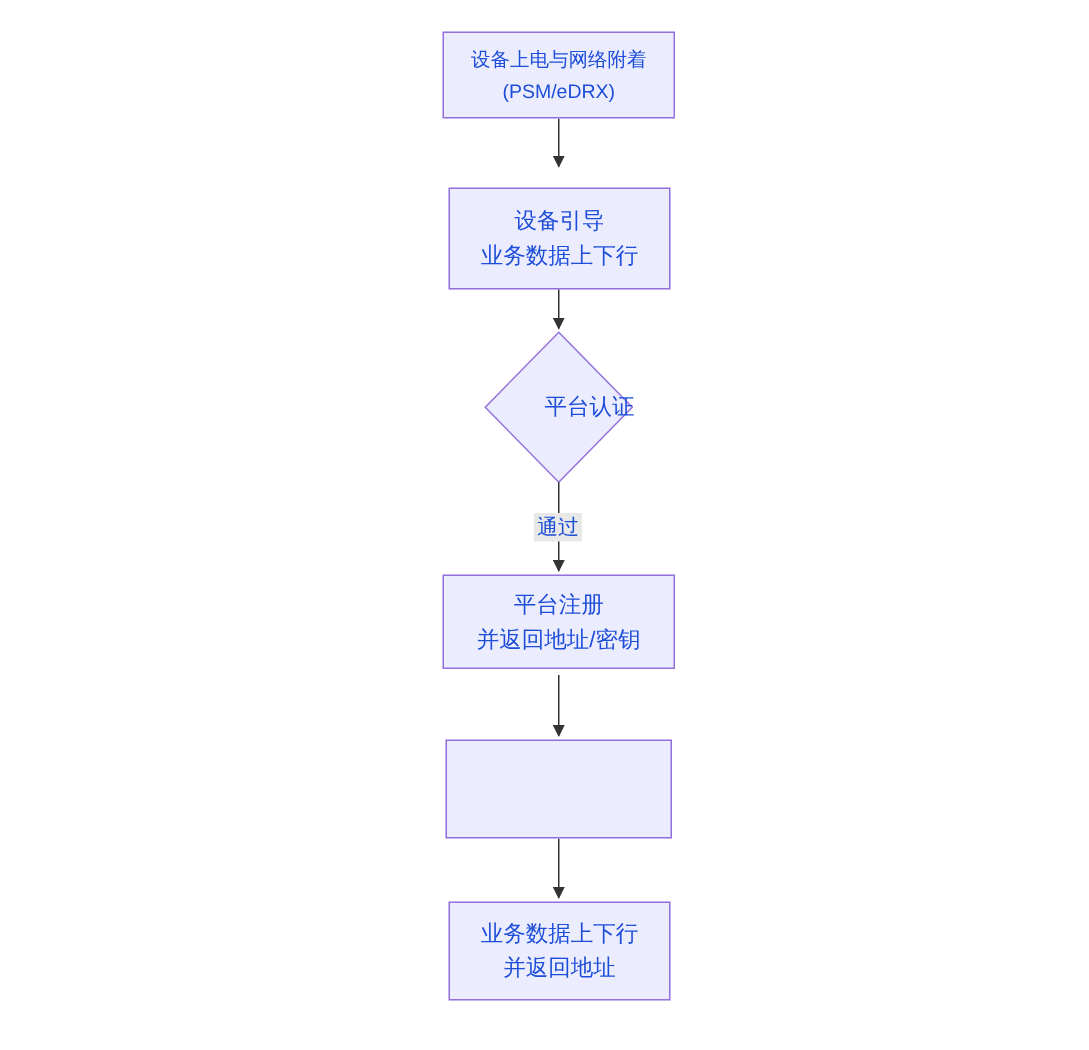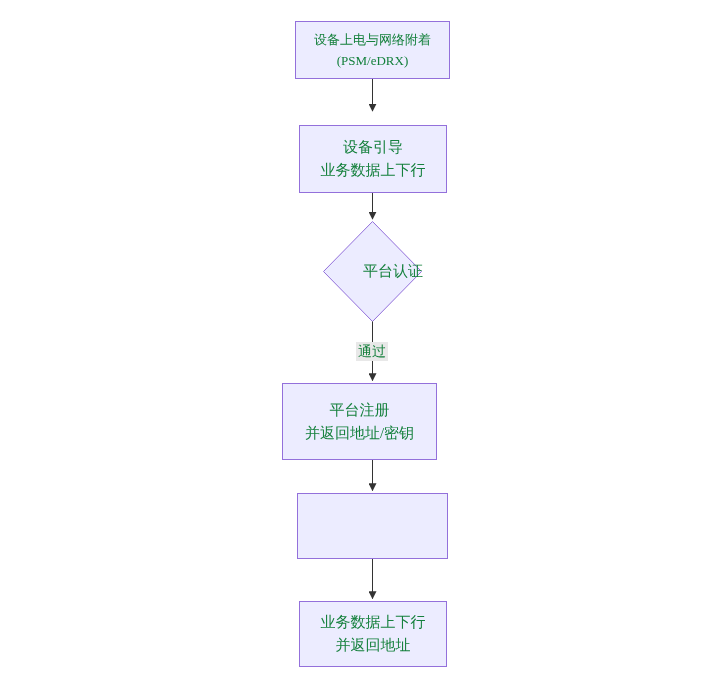--- a/index.html
+++ b/index.html
@@ -6,22 +6,22 @@
     margin: 0;
     padding: 0;
     background: #ffffff;
   }
   .canvas {
     position: relative;
     width: 726px;
     height: 700px;
     background: #ffffff;
     overflow: hidden;
-    font-family: Liberation Serif, serif;
-    color: #15803d;
+    font-family: Liberation Sans, sans-serif;
+    color: #1d4ed8;
     border-radius: 14px;
   }
   .edges-layer {
     position: absolute;
     left: 0;
     top: 0;
     width: 726px;
     height: 700px;
     pointer-events: none;
   }
@@ -37,21 +37,21 @@
     text-align: center;
     font-size: 15px;
     line-height: 23px;
   }
   .node.small-text {
     font-size: 13px;
     line-height: 21px;
   }
   .node-1 { left: 295px; top: 21px;  width: 155px; height: 58px; }
   .node-2 { left: 299px; top: 125px; width: 148px; height: 68px; }
-  .node-3 { left: 282px; top: 383px; width: 155px; height: 77px; }
+  .node-3 { left: 295px; top: 383px; width: 155px; height: 63px; }
   .node-4 { left: 297px; top: 493px; width: 151px; height: 66px; }
   .node-5 { left: 299px; top: 601px; width: 148px; height: 66px; }
   .diamond-label {
     position: absolute;
     left: 322px;
     top: 262px;
     width: 101px;
     height: 19px;
     text-align: right;
     font-size: 15px;

